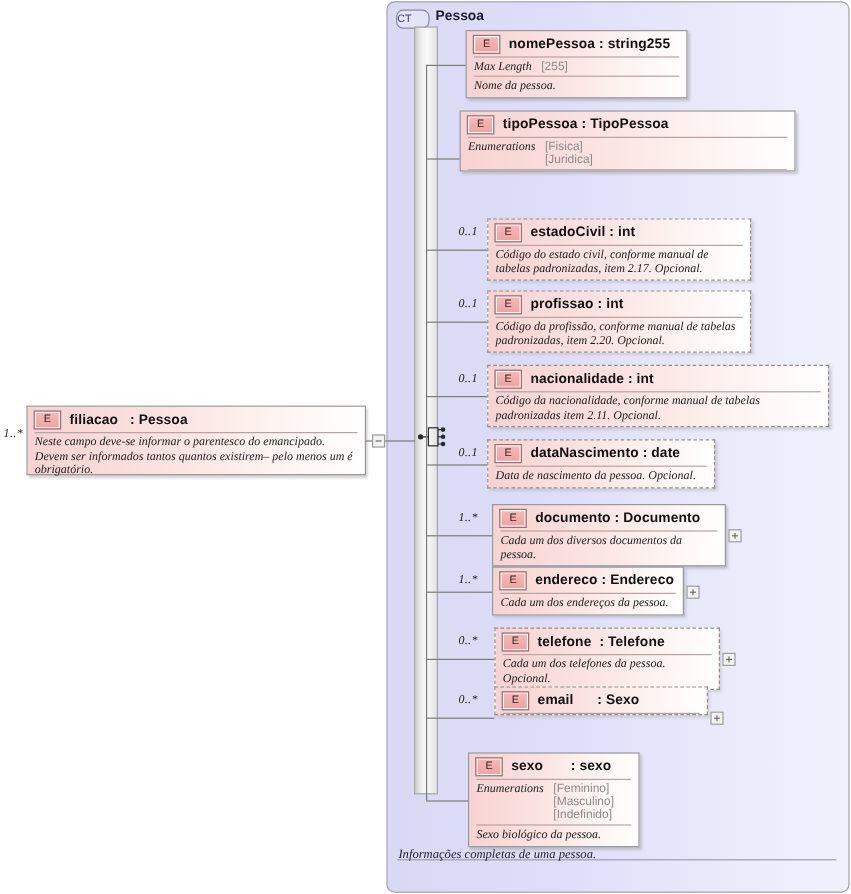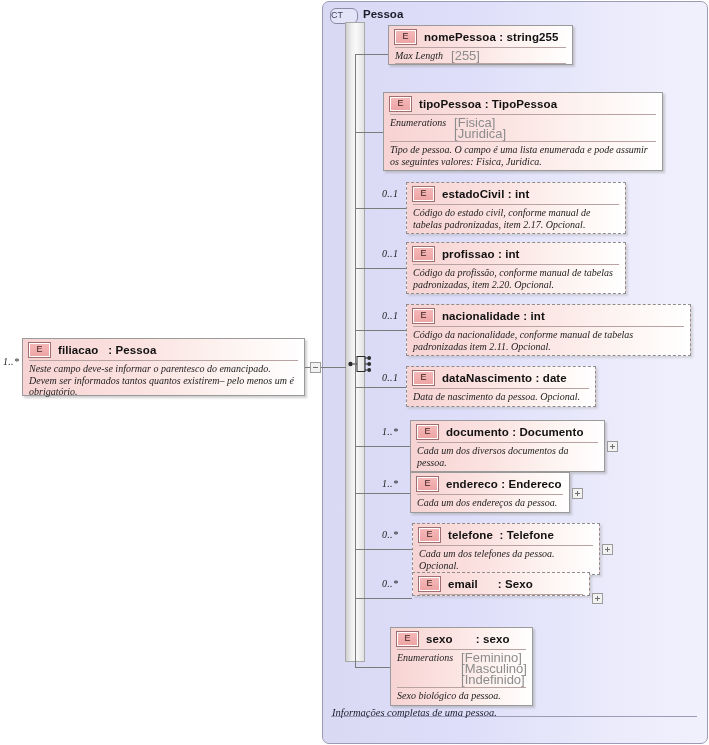--- a/index.html
+++ b/index.html
@@ -80,21 +80,21 @@
     font-style:italic;
     color:#1d1d1d;
     font-family:"Liberation Serif", serif;
     font-size:10px;
     flex:0 0 auto;
     white-space:nowrap;
   }
   .facet .fvals{
     margin-left:8px;
     color:#8c8c8c;
-    font-size:13px;
+    font-size:10px;
     line-height:11px;
     font-family:"Liberation Sans", sans-serif;
   }
   .facet .fvals div{white-space:nowrap;}
   .ebox .doc{
     padding:2px 6px 3px 6px;
     font-style:italic;
     font-size:10px;
     line-height:11.5px;
     color:#1c1c1c;
@@ -232,36 +232,36 @@
           <div class="ename">nomePessoa : string255</div>
         </div>
         <div class="sep"></div>
         <div class="facet">
           <div class="fname">Max Length</div>
           <div class="fvals">
             <div>[255]</div>
           </div>
         </div>
         <div class="sep"></div>
+        <div class="doc">Nome da pessoa.</div>
       </div>
       <div class="ebox" style="left: 383px; top: 92px; width: 280px;">
         <div class="hdr">
           <div class="ebadge">E</div>
           <div class="ename">tipoPessoa : TipoPessoa</div>
         </div>
         <div class="sep"></div>
         <div class="facet">
           <div class="fname">Enumerations</div>
           <div class="fvals">
             <div>[Fisica]</div>
             <div>[Juridica]</div>
           </div>
         </div>
         <div class="sep"></div>
-        <div class="doc">Tipo de pessoa. O campo é uma lista enumerada e pode assumir os seguintes valores: Fisica, Juridica.</div>
       </div>
       <div class="ebox opt" style="left: 406px; top: 182px; width: 220px;">
         <div class="hdr">
           <div class="ebadge">E</div>
           <div class="ename">estadoCivil : int</div>
         </div>
         <div class="sep"></div>
         <div class="doc">Código do estado civil, conforme manual de tabelas padronizadas, item 2.17. Opcional.</div>
       </div>
       <div class="card" style="left: 382px; top: 188px;">0..1</div>

